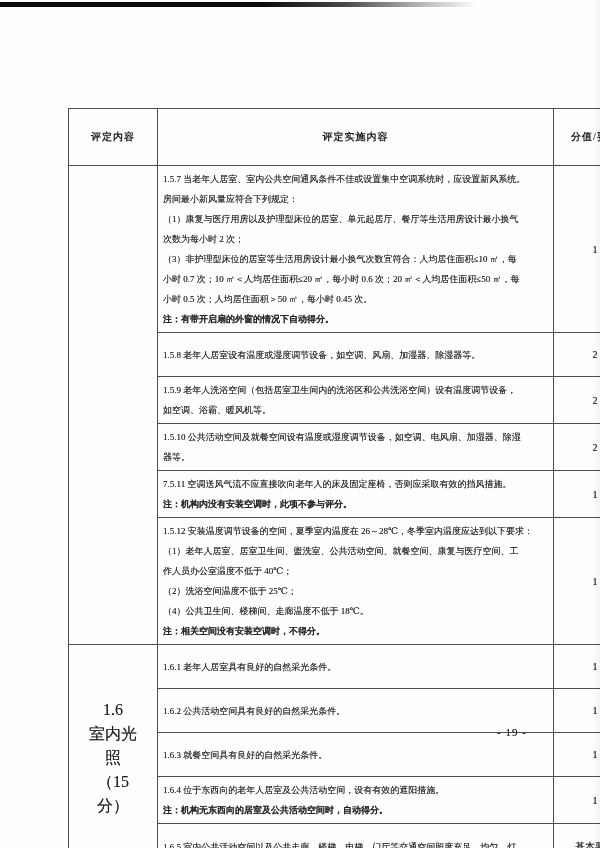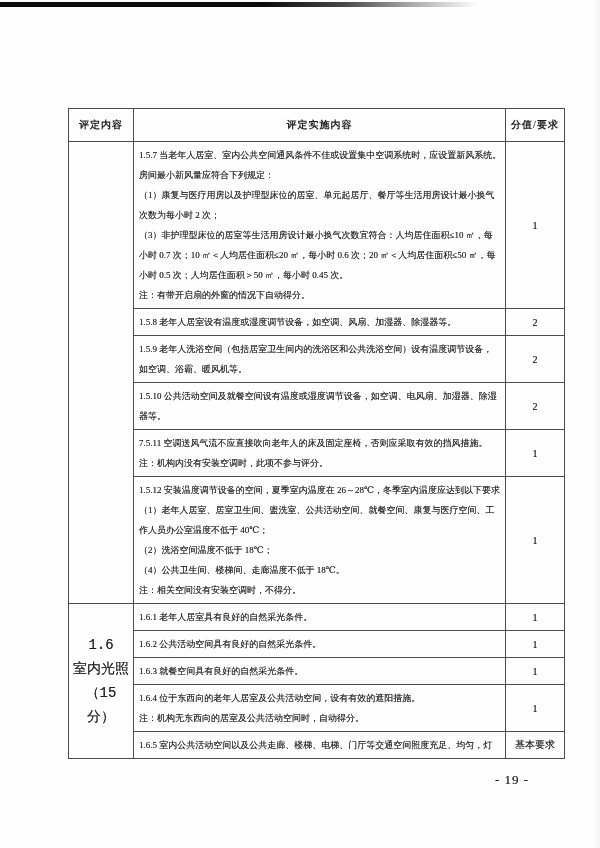--- a/index.html
+++ b/index.html
@@ -43,21 +43,21 @@
   table.eval-table {
     position: absolute;
     left: 68px;
     top: 108px;
     width: 470px;
     border-collapse: collapse;
     table-layout: fixed;
   }
   .eval-table th, .eval-table td {
     border: 1px solid #4c4c4c;
-    padding: 4px;
+    padding: 16px;
   }
   .eval-table th {
     height: 24px;
     font-size: 10px;
     font-weight: bold;
     color: #1f1f1f;
     text-align: center;
     letter-spacing: 1px;
   }
   .col-cat   { width: 56px; }
@@ -69,47 +69,46 @@
   }
   .line {
     font-size: 9px;
     line-height: 20px;
     white-space: nowrap;
     overflow: hidden;
     color: #262626;
     text-shadow: 0 0 0.5px rgba(45,45,45,0.65);
   }
   .line.note {
-    font-weight: normal;
+    font-weight: bold;
   }
   td.score-cell {
     text-align: center;
     vertical-align: middle;
     font-size: 10px;
     color: #202020;
     text-shadow: 0 0 0.5px rgba(45,45,45,0.6);
   }
   td.cat-cell {
     text-align: center;
     vertical-align: middle;
   }
   .cat-line {
-    font-size: 14px;
+    font-size: 16px;
     line-height: 24px;
     color: #202020;
     text-shadow: 0 0 0.5px rgba(45,45,45,0.6);
-    font-family: Liberation Mono, monospace;
   }
   .page-number {
     position: absolute;
-    top: 772px;
+    top: 726px;
     left: 462px;
     width: 100px;
     text-align: center;
-    font-size: 13px;
+    font-size: 11px;
     color: #242424;
     letter-spacing: 1px;
     text-shadow: 0 0 0.5px rgba(45,45,45,0.6);
   }
 </style>
 </head>
 <body>
 
 <div class="page">
   <div class="scan-bar"></div>
@@ -163,21 +162,21 @@
             <div class="line">7.5.11 空调送风气流不应直接吹向老年人的床及固定座椅，否则应采取有效的挡风措施。</div>
             <div class="line note">注：机构内没有安装空调时，此项不参与评分。</div>
           </td>
           <td class="score-cell">1</td>
         </tr>
         <tr>
           <td class="content-cell">
             <div class="line">1.5.12 安装温度调节设备的空间，夏季室内温度在 26～28℃，冬季室内温度应达到以下要求：</div>
             <div class="line">（1）老年人居室、居室卫生间、盥洗室、公共活动空间、就餐空间、康复与医疗空间、工</div>
             <div class="line">作人员办公室温度不低于 40℃；</div>
-            <div class="line">（2）洗浴空间温度不低于 18℃；</div>
+            <div class="line">（2）洗浴空间温度不低于 25℃；</div>
             <div class="line">（4）公共卫生间、楼梯间、走廊温度不低于 18℃。</div>
             <div class="line note">注：相关空间没有安装空调时，不得分。</div>
           </td>
           <td class="score-cell">1</td>
         </tr>
         <tr>
           <td class="cat-cell" rowspan="5">
             <div class="cat-line">1.6</div>
             <div class="cat-line">室内光照</div>
             <div class="cat-line">（15 分）</div>

